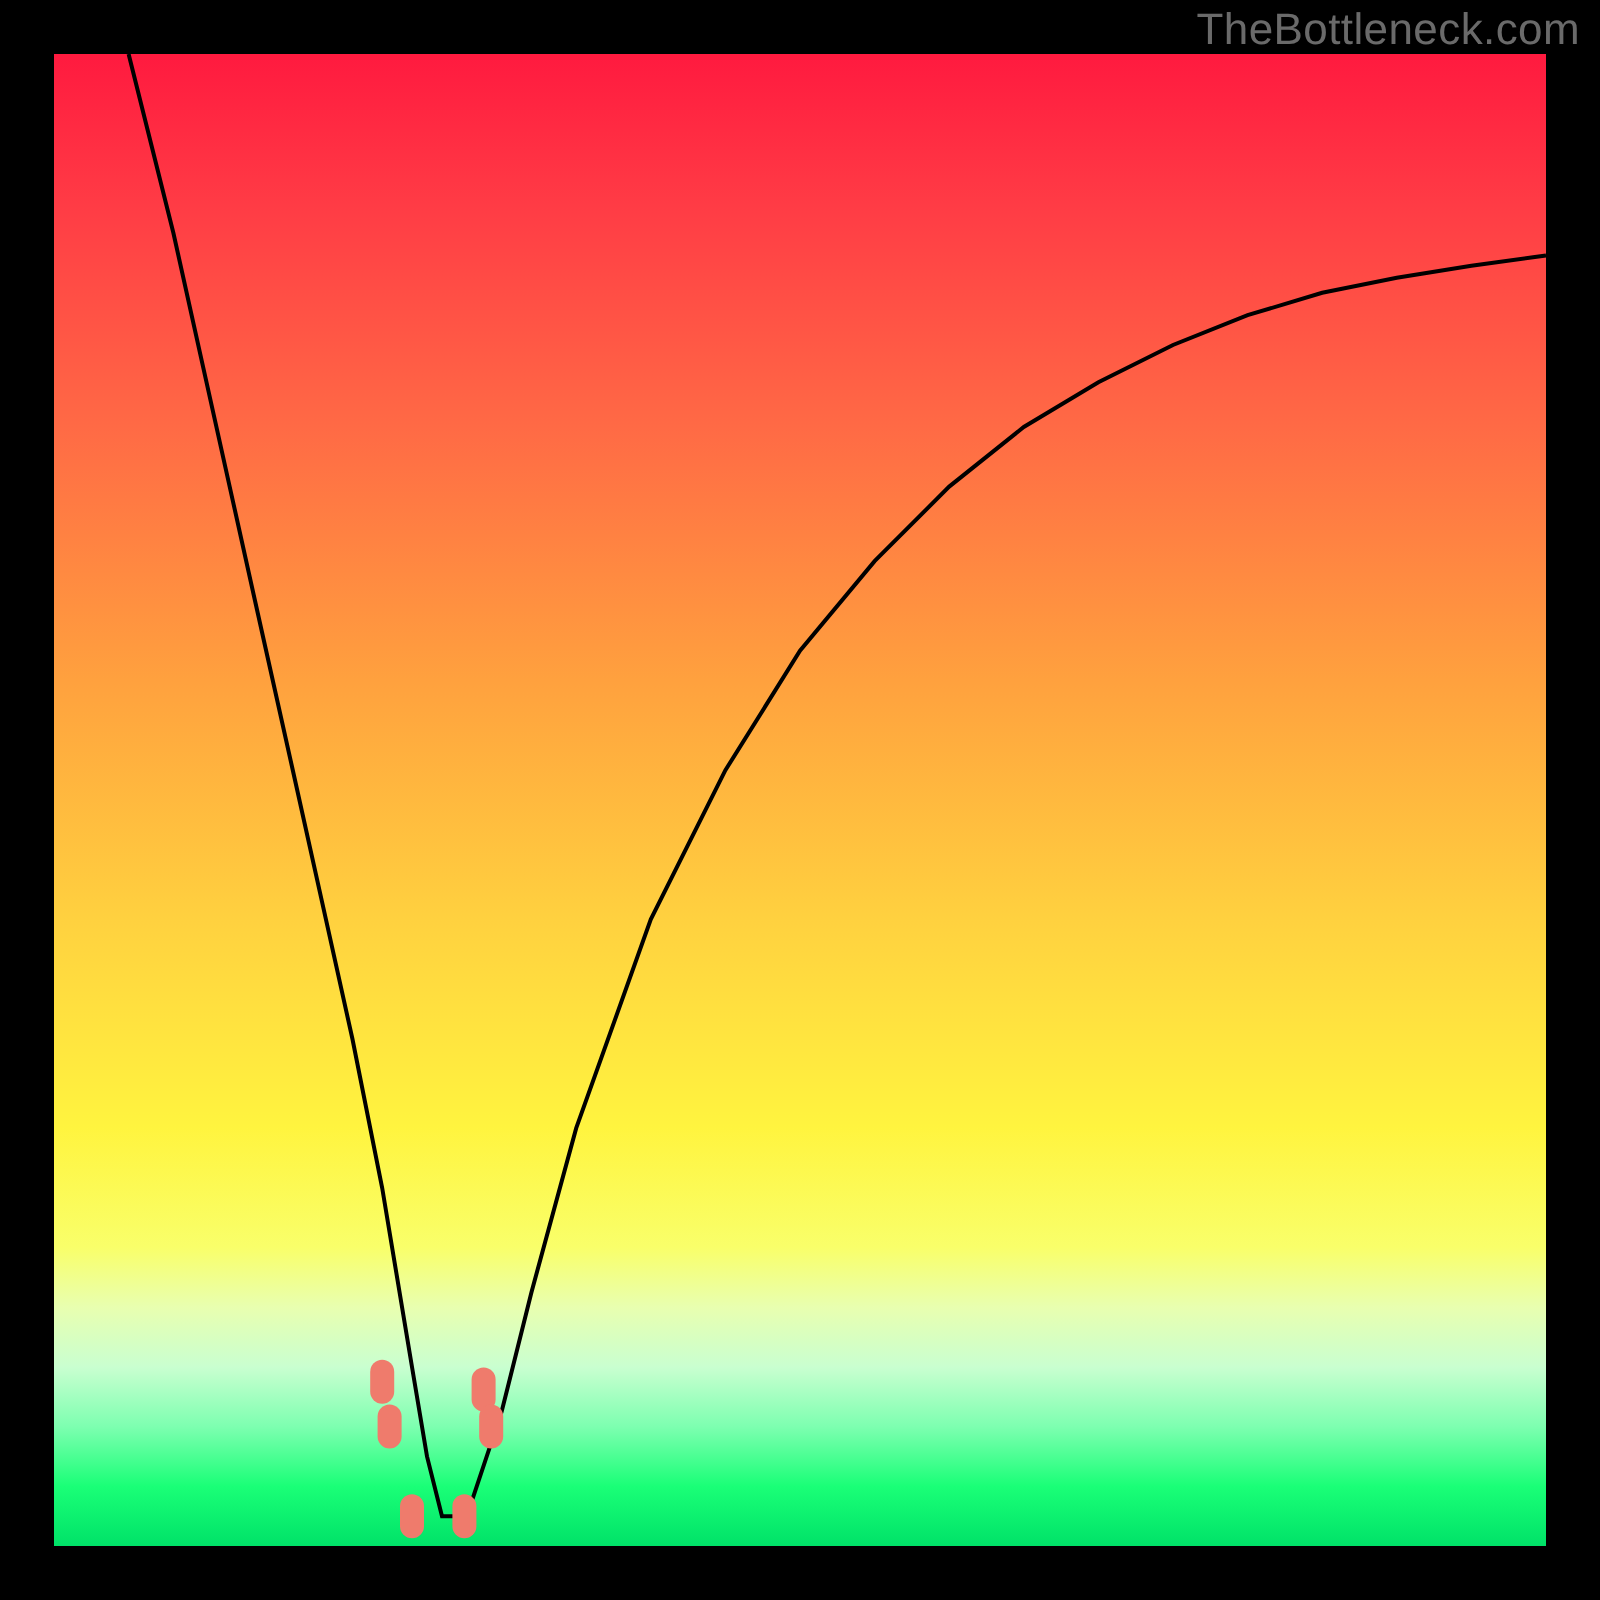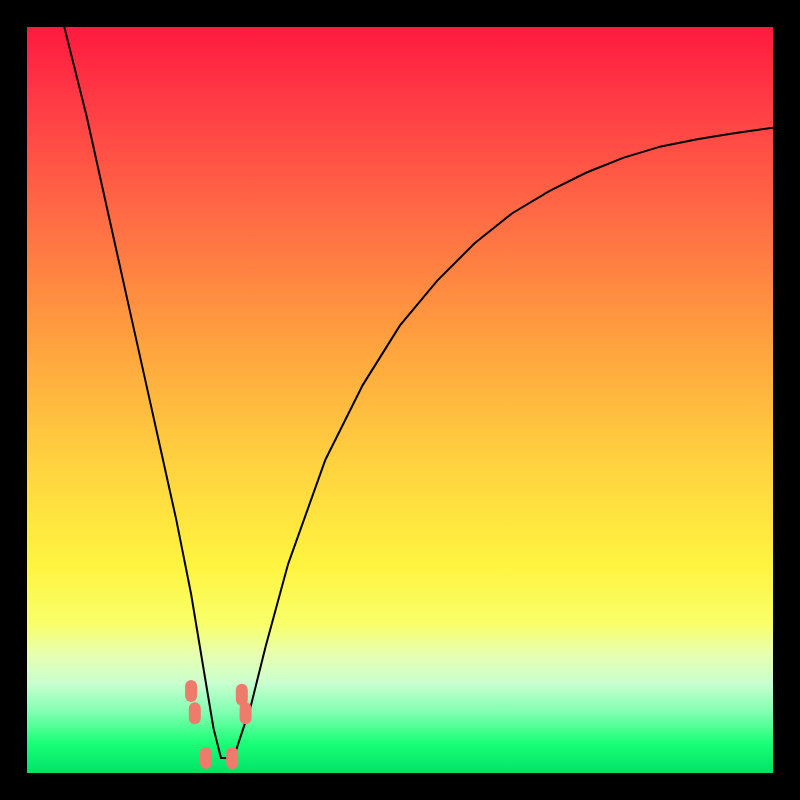--- a/index.html
+++ b/index.html
@@ -65,20 +65,21 @@
   }
   .markers circle, .markers rect {
     fill: #ef7b6c;
     stroke: none;
   }
 </style>
 </head>
 <body>
 
 <div class="frame">
+  <div class="watermark">TheBottleneck.com</div>
   <div class="plot">
     <svg class="curve" viewBox="0 0 746 746">
       <path id="curvePath" class="line" d="M37.3 0.0 L59.7 89.5 L74.6 156.7 L89.5 223.8 L104.4 290.9 L119.4 358.1 L134.3 425.2 L149.2 492.4 L164.1 567.0 L179.0 656.5 L186.5 701.2 L194.0 731.1 L201.4 731.1 L208.9 723.6 L223.8 678.9 L238.7 619.2 L261.1 537.1 L298.4 432.7 L335.7 358.1 L373.0 298.4 L410.3 253.6 L447.6 216.3 L484.9 186.5 L522.2 164.1 L559.5 145.5 L596.8 130.6 L634.1 119.4 L671.4 111.9 L708.7 105.9 L746.0 100.7"></path>
       <g class="markers" id="markersGroup">
           <rect x="158.1" y="652.9" width="12" height="22" rx="6" ry="6"></rect>
           <rect x="161.8" y="675.3" width="12" height="22" rx="6" ry="6"></rect>
           <rect x="208.8" y="656.7" width="12" height="22" rx="6" ry="6"></rect>
           <rect x="212.6" y="675.3" width="12" height="22" rx="6" ry="6"></rect>
           <rect x="173.0" y="720.1" width="12" height="22" rx="6" ry="6"></rect>
           <rect x="199.2" y="720.1" width="12" height="22" rx="6" ry="6"></rect>

